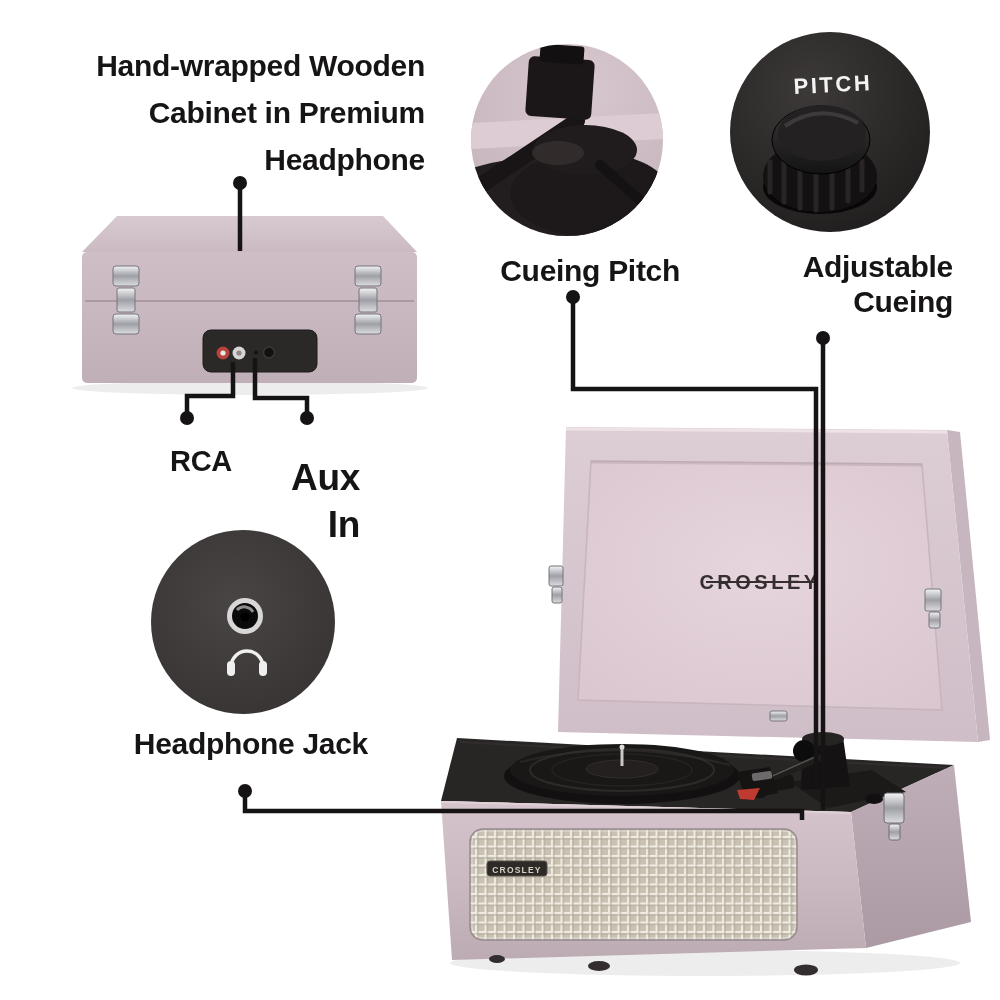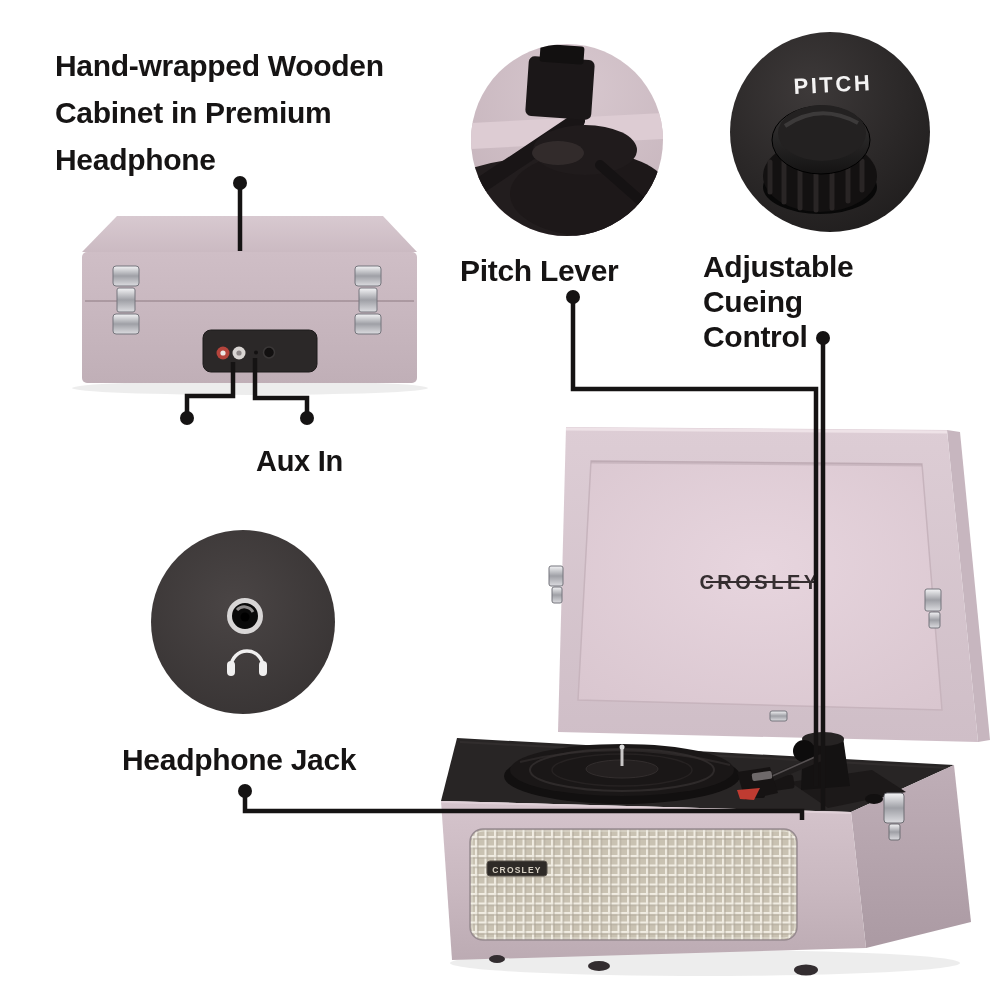--- a/index.html
+++ b/index.html
@@ -4,29 +4,29 @@
 <style>
   html,body{margin:0;padding:0;}
   body{
     width:1000px;height:1000px;position:relative;background:#ffffff;
     font-family:"Liberation Sans", sans-serif;overflow:hidden;
   }
   .stage{position:absolute;left:0;top:0;width:1000px;height:1000px;}
   svg.artwork{position:absolute;left:0;top:0;z-index:1;}
   .callout-label{
     position:absolute;z-index:2;color:#161414;font-weight:700;
-    text-align:left;letter-spacing:-0.3px;line-height:47px;font-size:30px;
+    text-align:right;letter-spacing:-0.3px;line-height:47px;font-size:30px;
   }
   .callout-label .ln{display:block;}
   #label-cabinet{left:55px;top:42px;width:370px;}
   #label-cueing{left:460px;top:247px;width:220px;}
   #label-pitch{left:703px;top:249px;width:250px;line-height:35px;}
   #label-rca{left:142px;top:438px;width:90px;font-size:29px;}
-  #label-aux{left:256px;top:438px;width:104px;font-size:29px;}
-  #label-headphone{left:122px;top:736px;width:246px;}
+  #label-aux{left:256px;top:454px;width:104px;font-size:37px;}
+  #label-headphone{left:122px;top:720px;width:246px;}
 </style>
 </head>
 <body>
 
 <div class="stage">
 
 <svg class="artwork" width="1000" height="1000" viewBox="0 0 1000 1000">
   <defs>
     <linearGradient id="topFaceG" x1="0" y1="0" x2="0" y2="1">
       <stop offset="0" stop-color="#d8c9d0"></stop>
@@ -251,23 +251,23 @@
     <circle cx="245" cy="791" r="7"></circle>
   </g>
 </svg>
 
   <div class="callout-label" id="label-cabinet">
     <span class="ln">Hand-wrapped Wooden</span>
     <span class="ln">Cabinet in Premium</span>
     <span class="ln">Headphone</span>
   </div>
 
-  <div class="callout-label" id="label-cueing">Pitch Lever</div>
+  <div class="callout-label" id="label-cueing">Cueing Pitch</div>
 
   <div class="callout-label" id="label-pitch">
     <span class="ln">Adjustable Cueing</span>
-    <span class="ln">Control</span>
   </div>
 
+  <div class="callout-label" id="label-rca">RCA</div>
   <div class="callout-label" id="label-aux">Aux In</div>
   <div class="callout-label" id="label-headphone">Headphone Jack</div>
 
 </div>
 
 </body></html>

